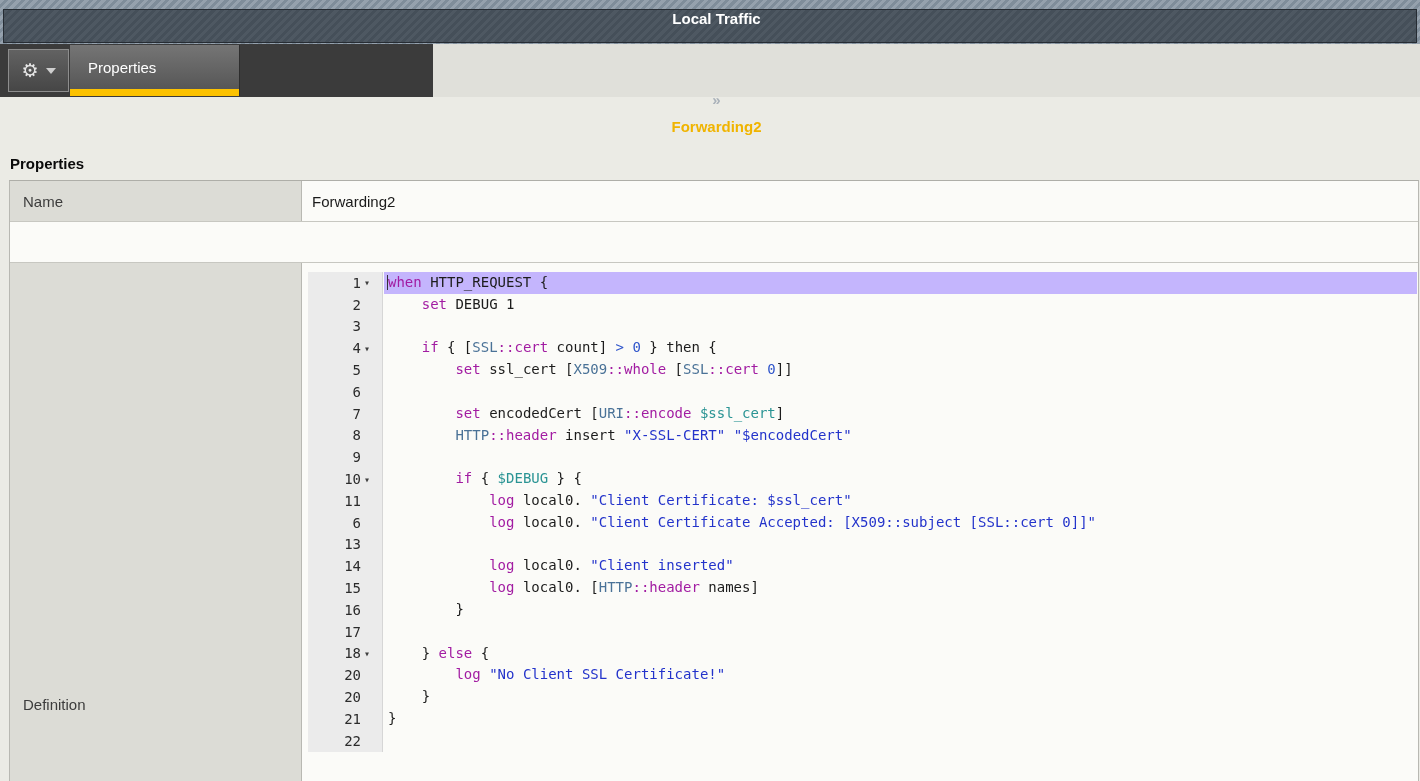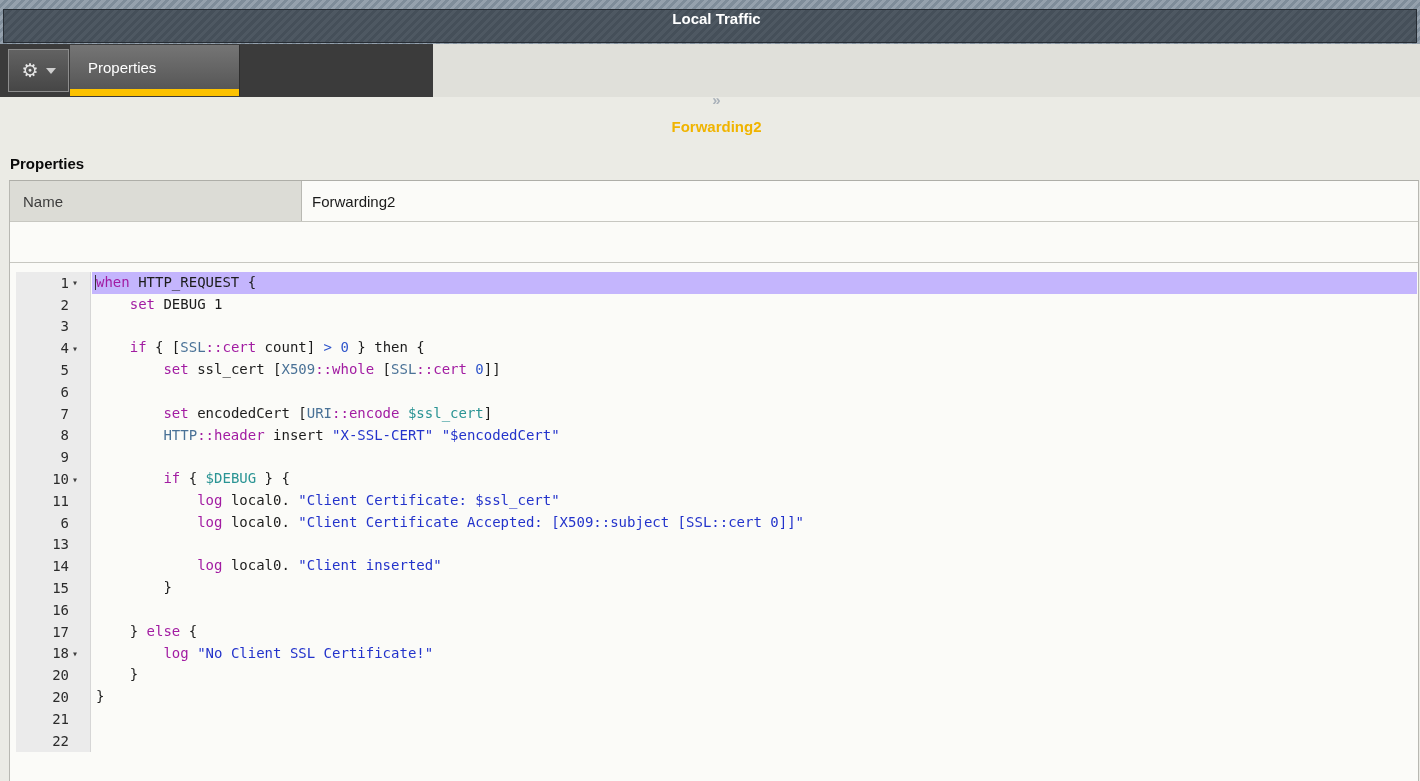--- a/index.html
+++ b/index.html
@@ -112,20 +112,23 @@
 <div class="section-title">Properties</div>
 
 <div class="props-table">
   <div class="prow r1">
     <div class="plabel">Name</div>
     <div class="pvalue">Forwarding2</div>
   </div>
   <div class="prow r2">
   </div>
   <div class="prow def">
+    <div class="plabel">
+      <span class="def-label-text">Definition</span>
+    </div>
     <div class="pvalue">
       <div class="editor">
         <div class="gutter" id="gutter">
             <div class="g-row">
               <span class="lnum">1</span>
               <span class="fold">▾</span>
             </div>
             <div class="g-row">
               <span class="lnum">2</span>
               <span class="fold"></span>
@@ -219,20 +222,21 @@
             <div class="c-row"><span style="color: rgb(28, 28, 28);">        </span><span style="color: rgb(162, 28, 162);">set</span><span style="color: rgb(28, 28, 28);"> ssl_cert [</span><span style="color: rgb(74, 114, 151);">X509</span><span style="color: rgb(162, 28, 162);">::whole</span><span style="color: rgb(28, 28, 28);"> [</span><span style="color: rgb(74, 114, 151);">SSL</span><span style="color: rgb(162, 28, 162);">::cert</span><span style="color: rgb(28, 28, 28);"> </span><span style="color: rgb(47, 85, 203);">0</span><span style="color: rgb(28, 28, 28);">]]</span></div>
             <div class="c-row"></div>
             <div class="c-row"><span style="color: rgb(28, 28, 28);">        </span><span style="color: rgb(162, 28, 162);">set</span><span style="color: rgb(28, 28, 28);"> encodedCert [</span><span style="color: rgb(74, 114, 151);">URI</span><span style="color: rgb(162, 28, 162);">::encode</span><span style="color: rgb(28, 28, 28);"> </span><span style="color: rgb(42, 148, 148);">$ssl_cert</span><span style="color: rgb(28, 28, 28);">]</span></div>
             <div class="c-row"><span style="color: rgb(28, 28, 28);">        </span><span style="color: rgb(74, 114, 151);">HTTP</span><span style="color: rgb(162, 28, 162);">::header</span><span style="color: rgb(28, 28, 28);"> insert </span><span style="color: rgb(35, 51, 203);">"X-SSL-CERT"</span><span style="color: rgb(28, 28, 28);"> </span><span style="color: rgb(35, 51, 203);">"$encodedCert"</span></div>
             <div class="c-row"></div>
             <div class="c-row"><span style="color: rgb(28, 28, 28);">        </span><span style="color: rgb(162, 28, 162);">if</span><span style="color: rgb(28, 28, 28);"> { </span><span style="color: rgb(42, 148, 148);">$DEBUG</span><span style="color: rgb(28, 28, 28);"> } {</span></div>
             <div class="c-row"><span style="color: rgb(28, 28, 28);">            </span><span style="color: rgb(162, 28, 162);">log</span><span style="color: rgb(28, 28, 28);"> local0. </span><span style="color: rgb(35, 51, 203);">"Client Certificate: $ssl_cert"</span></div>
             <div class="c-row"><span style="color: rgb(28, 28, 28);">            </span><span style="color: rgb(162, 28, 162);">log</span><span style="color: rgb(28, 28, 28);"> local0. </span><span style="color: rgb(35, 51, 203);">"Client Certificate Accepted: [X509::subject [SSL::cert 0]]"</span></div>
             <div class="c-row"></div>
             <div class="c-row"><span style="color: rgb(28, 28, 28);">            </span><span style="color: rgb(162, 28, 162);">log</span><span style="color: rgb(28, 28, 28);"> local0. </span><span style="color: rgb(35, 51, 203);">"Client inserted"</span></div>
+            <div class="c-row"><span style="color: rgb(28, 28, 28);">            </span><span style="color: rgb(162, 28, 162);">log</span><span style="color: rgb(28, 28, 28);"> local0. [</span><span style="color: rgb(74, 114, 151);">HTTP</span><span style="color: rgb(162, 28, 162);">::header</span><span style="color: rgb(28, 28, 28);"> names]</span></div>
             <div class="c-row"><span style="color: rgb(28, 28, 28);">        }</span></div>
             <div class="c-row"></div>
             <div class="c-row"><span style="color: rgb(28, 28, 28);">    } </span><span style="color: rgb(162, 28, 162);">else</span><span style="color: rgb(28, 28, 28);"> {</span></div>
             <div class="c-row"><span style="color: rgb(28, 28, 28);">        </span><span style="color: rgb(162, 28, 162);">log</span><span style="color: rgb(28, 28, 28);"> </span><span style="color: rgb(35, 51, 203);">"No Client SSL Certificate!"</span></div>
             <div class="c-row"><span style="color: rgb(28, 28, 28);">    }</span></div>
             <div class="c-row"><span style="color: rgb(28, 28, 28);">}</span></div>
             <div class="c-row"></div>
           </div>
       </div>
     </div>

